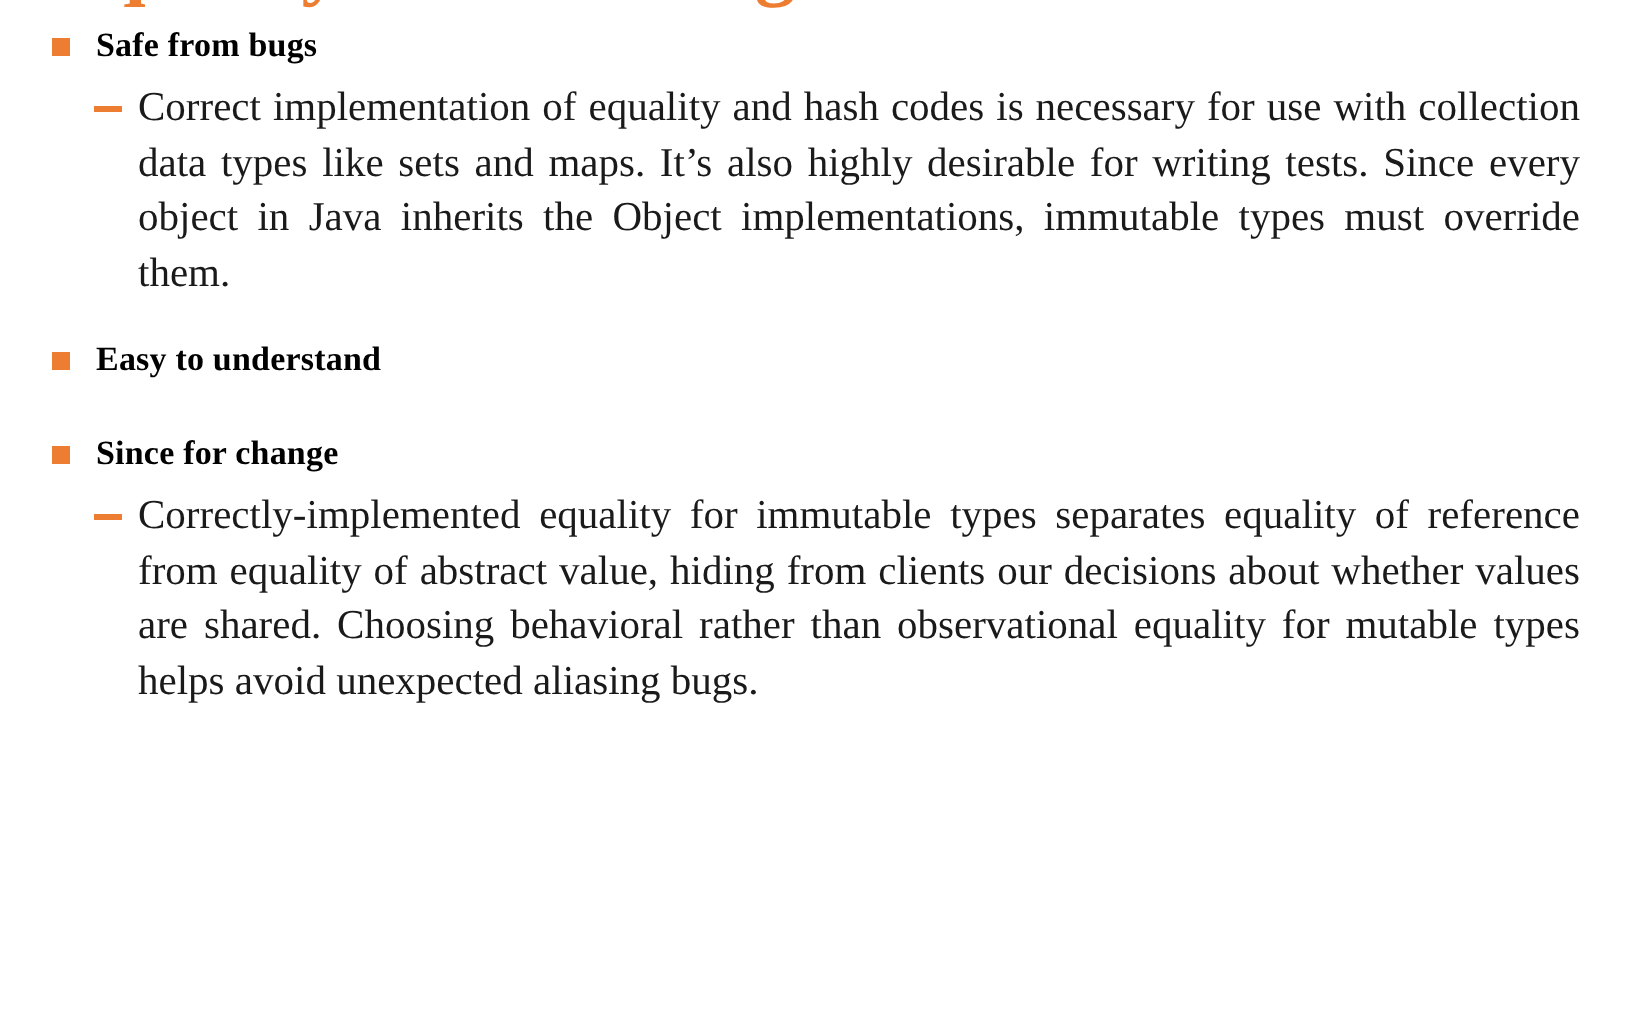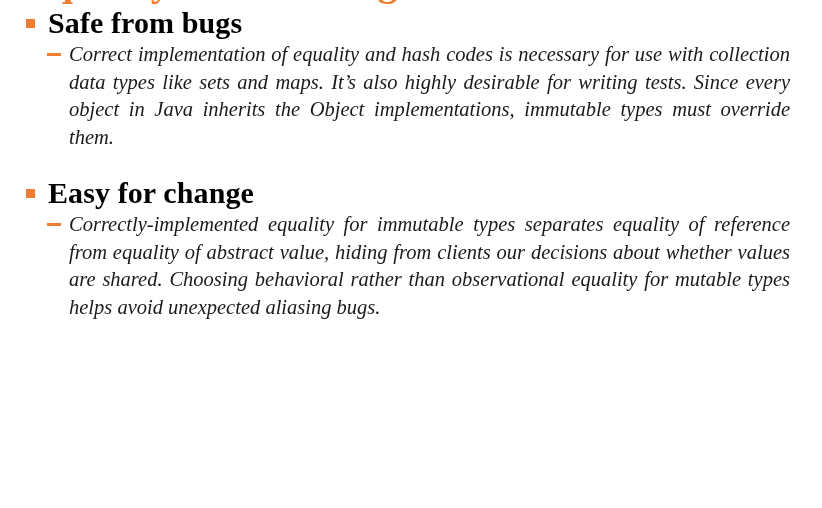--- a/index.html
+++ b/index.html
@@ -56,21 +56,21 @@
   .group {
     margin: 0;
   }
 
   
   .lvl1 {
     position: relative;
     padding-left: 48px;
     margin: 0 0 2px 0;
     font-weight: bold;
-    font-size: 30px;
+    font-size: 17px;
     line-height: 32px;
     letter-spacing: 0.1px;
     color: #000000;
   }
   .lvl1 .sq-bullet {
     position: absolute;
     left: 26px;
     top: 12px;
     width: 9px;
     height: 9px;
@@ -97,21 +97,20 @@
     width: 14px;
     height: 2.5px;
     background: #ED7D31;
   }
   .lvl2 .lvl2-text {
     display: block;
     padding-right: 32px;
     text-align: justify;
     text-justify: inter-word;
     hyphens: none;
-    font-style: italic;
   }
   .spacer-md { height: 13px; }
 </style>
 </head>
 <body>
 
 <div class="slide">
 
   <div class="title-clip">
     <h1 class="title-text" style="color: rgb(237, 125, 49);">Equality and Hashing</h1>
@@ -126,28 +125,32 @@
       </div>
       <div class="lvl2">
         <span class="dash-bullet" style="background: rgb(237, 125, 49);"></span>
         <span class="lvl2-text">Correct implementation of equality and hash codes is necessary for use with collection data types like sets and maps. It’s also highly desirable for writing tests. Since every object in Java inherits the Object implementations, immutable types must override them.</span>
       </div>
     </div>
 
     <div class="spacer-md"></div>
 
     <div class="group">
+      <div class="lvl1">
+        <span class="sq-bullet" style="background: rgb(237, 125, 49);"></span>
+        <span class="lvl1-label">Easy to understand</span>
+      </div>
     </div>
 
     <div class="spacer-md"></div>
 
     <div class="group">
       <div class="lvl1">
         <span class="sq-bullet" style="background: rgb(237, 125, 49);"></span>
-        <span class="lvl1-label">Easy for change</span>
+        <span class="lvl1-label">Since for change</span>
       </div>
       <div class="lvl2">
         <span class="dash-bullet" style="background: rgb(237, 125, 49);"></span>
         <span class="lvl2-text">Correctly-implemented equality for immutable types separates equality of reference from equality of abstract value, hiding from clients our decisions about whether values are shared. Choosing behavioral rather than observational equality for mutable types helps avoid unexpected aliasing bugs.</span>
       </div>
     </div>
 
   </div>
 </div>
 

